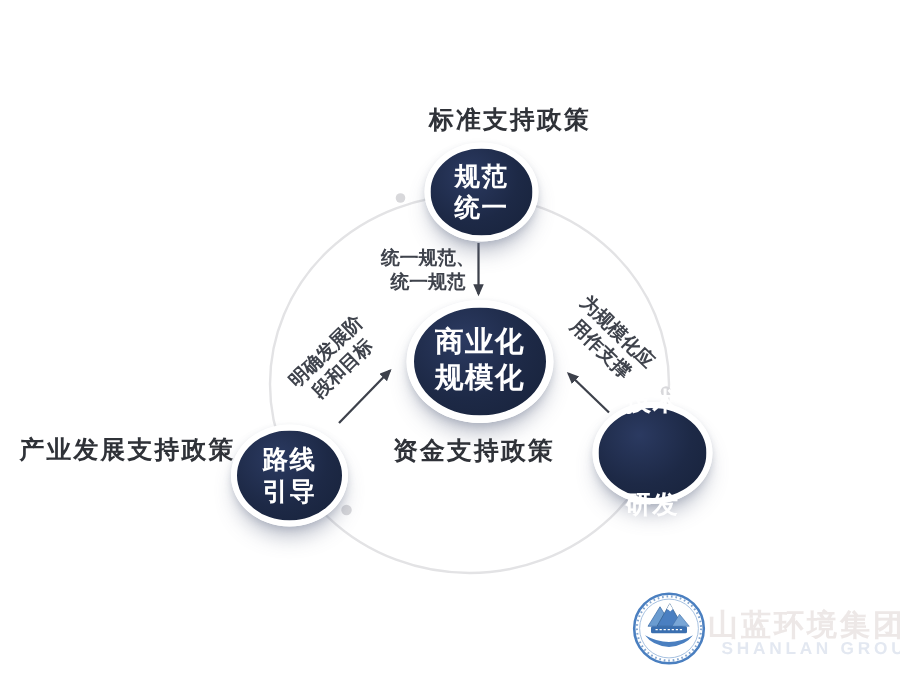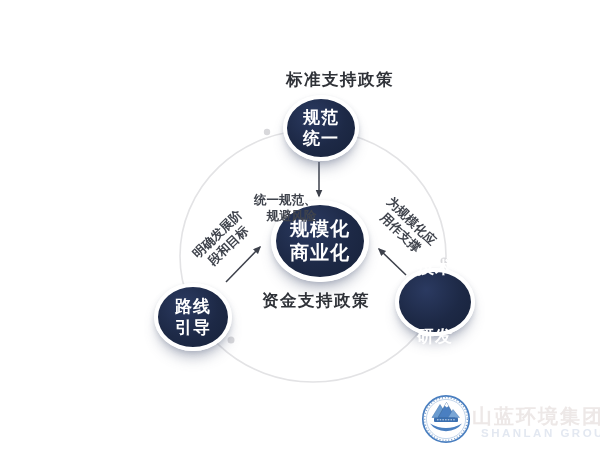--- a/index.html
+++ b/index.html
@@ -28,21 +28,21 @@
   .policy-label{position:absolute;z-index:3;color:#2f3238;font-weight:700;
                 font-size:16.5px;letter-spacing:1.5px;white-space:nowrap;}
   .policy-top{left:340px;top:69px;transform:translateX(-50%);}
   .policy-left{left:13px;top:289px;}
   .policy-center{left:316px;top:290px;transform:translateX(-50%);}
   .policy-right{left:538px;top:289px;transform:translateX(-50%);}
 
   
   .annotation{position:absolute;z-index:3;color:#3f434c;font-weight:600;
               font-size:12.5px;line-height:16px;white-space:nowrap;}
-  .ann-top{left:254px;top:164px;text-align:right;margin-top:28px;}
+  .ann-top{left:254px;top:164px;text-align:center;}
   .ann-left{left:223px;top:240px;text-align:center;
             transform:translate(-50%,-50%) rotate(-44deg);}
   .ann-right{left:406px;top:227px;text-align:center;
              transform:translate(-50%,-50%) rotate(44deg);}
 
   
   .logo{position:absolute;z-index:3;}
   .logo-badge{left:421px;top:394px;width:50px;height:50px;}
   .wm-cn{left:472px;top:403px;font-size:20px;font-weight:700;letter-spacing:2px;
          color:#ede8e7;white-space:nowrap;}
@@ -67,38 +67,39 @@
     <line x1="319" y1="162" x2="319" y2="196" stroke="#3d414b" stroke-width="1.5" marker-end="url(#ah)"></line>
     <line x1="226" y1="282" x2="260" y2="247" stroke="#3d414b" stroke-width="1.5" marker-end="url(#ah)"></line>
     <line x1="406" y1="275" x2="379" y2="249" stroke="#3d414b" stroke-width="1.5" marker-end="url(#ah)"></line>
   </svg>
 
   <div class="node node-top">
     <span>规范</span>
     <span>统一</span>
   </div>
   <div class="node node-center">
+    <span>商业化</span>
     <span>规模化</span>
-    <span>商业化</span>
   </div>
   <div class="node node-left">
     <span>路线</span>
     <span>引导</span>
   </div>
   <div class="node node-right">
     <span>技术</span>
     <span>研发</span>
   </div>
 
   <div class="policy-label policy-top">标准支持政策</div>
+  <div class="policy-label policy-left">产业发展支持政策</div>
   <div class="policy-label policy-center">资金支持政策</div>
 
   <div class="annotation ann-top">
     <div>统一规范、</div>
-    <div>规避风险</div>
+    <div>统一规范</div>
   </div>
   <div class="annotation ann-left">
     <div>明确发展阶</div>
     <div>段和目标</div>
   </div>
   <div class="annotation ann-right">
     <div>为规模化应</div>
     <div>用作支撑</div>
   </div>
 

